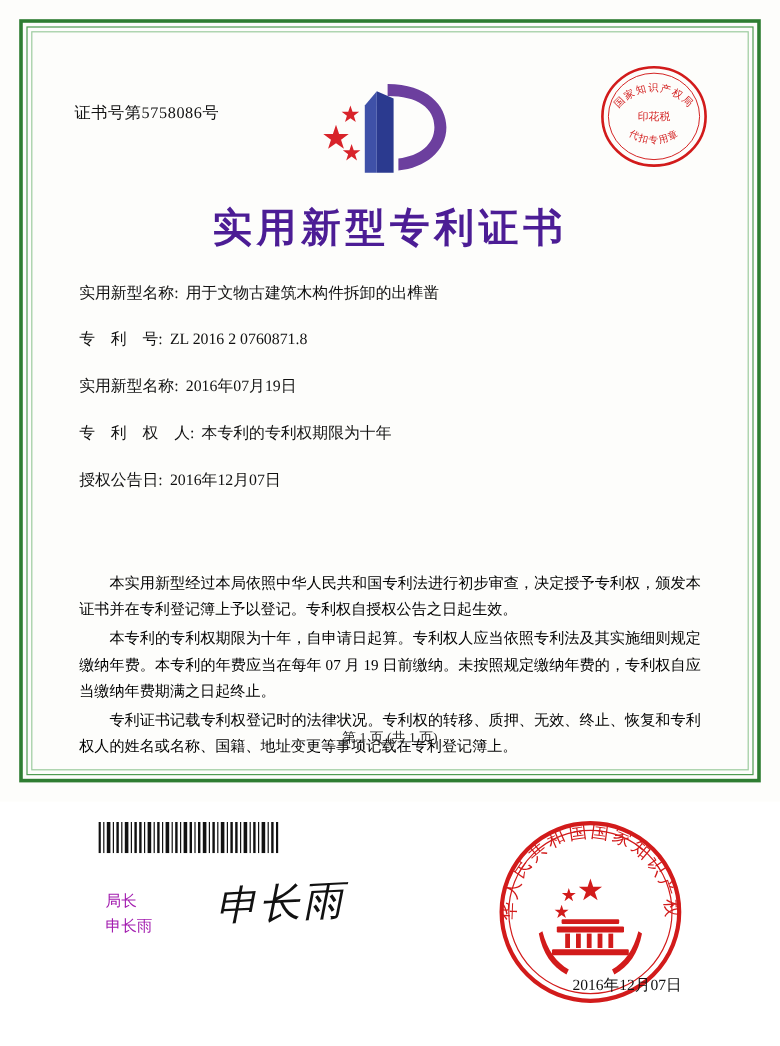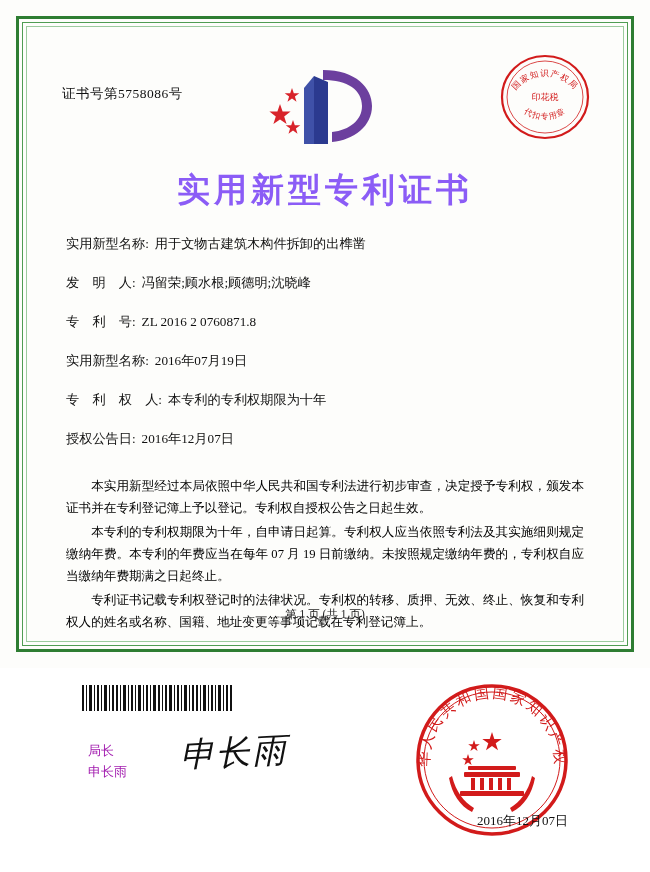--- a/index.html
+++ b/index.html
@@ -78,21 +78,21 @@
   .title {
     position: absolute;
     left: 0;
     right: 0;
     top: 128px;
     text-align: center;
     font-size: 33px;
     font-weight: bold;
     letter-spacing: 4px;
     font-family: "DejaVu Serif", serif;
-    color: #8b5cf6;
+    color: #4c1d95;
   }
 
   
   .fields {
     position: absolute;
     left: 26px;
     right: 26px;
     top: 195px;
   }
   .field-row {
@@ -229,24 +229,20 @@
         <text x="47" y="50" font-size="9" fill="#d21b1b" text-anchor="middle" font-family="'DejaVu Sans',sans-serif">印花税</text>
       </svg>
     </div>
 
     <div class="title">实用新型专利证书</div>
 
     <div class="fields">
       <div class="field-row">
         <span class="field-label">实用新型名称:</span>
         <span class="field-value">用于文物古建筑木构件拆卸的出榫凿</span>
-      </div>
-      <div class="field-row">
-        <span class="field-label">发　明　人:</span>
-        <span class="field-value">冯留荣;顾水根;顾德明;沈晓峰</span>
       </div>
       <div class="field-row">
         <span class="field-label">专　利　号:</span>
         <span class="field-value">ZL 2016 2 0760871.8</span>
       </div>
       <div class="field-row">
         <span class="field-label">实用新型名称:</span>
         <span class="field-value">2016年07月19日</span>
       </div>
       <div class="field-row">

